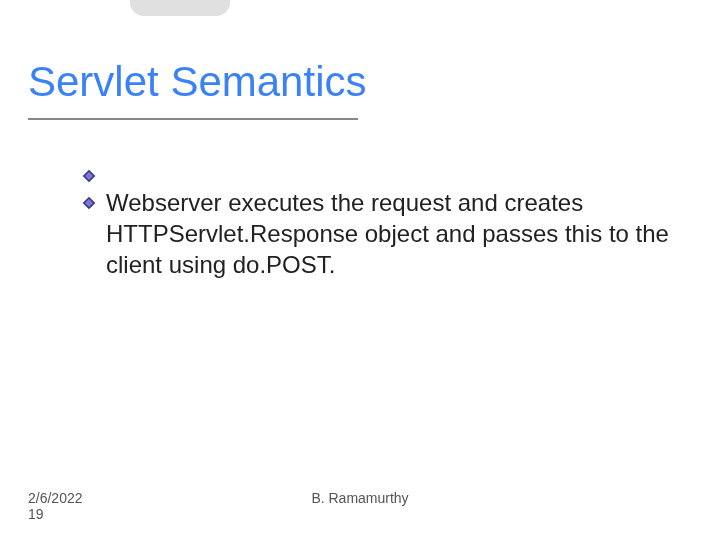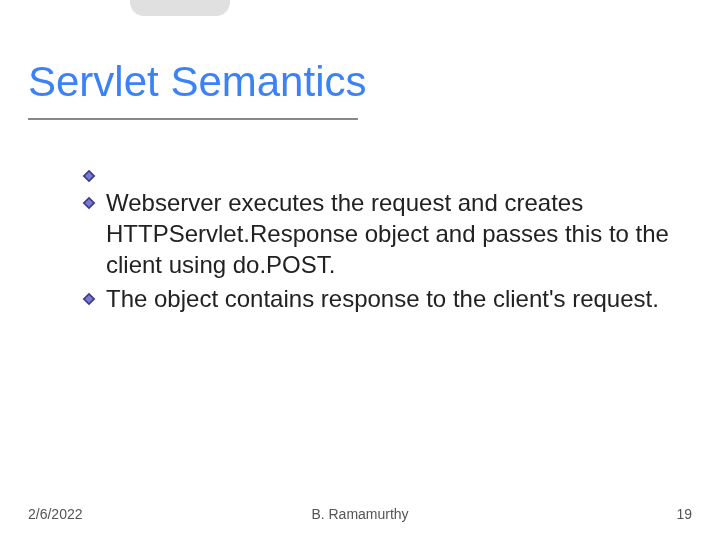--- a/index.html
+++ b/index.html
@@ -75,20 +75,21 @@
   .footer {
     position: absolute;
     bottom: 18px;
     left: 28px;
     right: 28px;
     display: flex;
     justify-content: space-between;
     font-size: 14px;
     color: #555;
     font-family: "Tahoma", sans-serif;
+    flex-direction: column;
   }
   .footer-center {
     position: absolute;
     left: 50%;
     transform: translateX(-50%);
   }
 </style>
 </head>
 <body>
 
@@ -109,28 +110,19 @@
   </div>
   <div class="bullet-item">
     <span class="bullet-icon">
       <svg viewBox="0 0 16 16">
           <rect x="4" y="4" width="8" height="8" fill="#3a3a8a" transform="rotate(45 8 8)"></rect>
           <rect x="5.5" y="5.5" width="5" height="5" fill="#7a7ad0" transform="rotate(45 8 8)"></rect>
         </svg>
     </span>
     <span class="bullet-text">Webserver executes the request and creates HTTPServlet.Response object and passes this to the client using do.POST.</span>
   </div>
-  <div class="bullet-item">
-    <span class="bullet-icon">
-      <svg viewBox="0 0 16 16">
-          <rect x="4" y="4" width="8" height="8" fill="#3a3a8a" transform="rotate(45 8 8)"></rect>
-          <rect x="5.5" y="5.5" width="5" height="5" fill="#7a7ad0" transform="rotate(45 8 8)"></rect>
-        </svg>
-    </span>
-    <span class="bullet-text">The object contains response to the client's request.</span>
-  </div>
 </div>
 
 <div class="footer">
   <span>2/6/2022</span>
   <span class="footer-center">B. Ramamurthy</span>
   <span>19</span>
 </div>
 
 </body></html>

